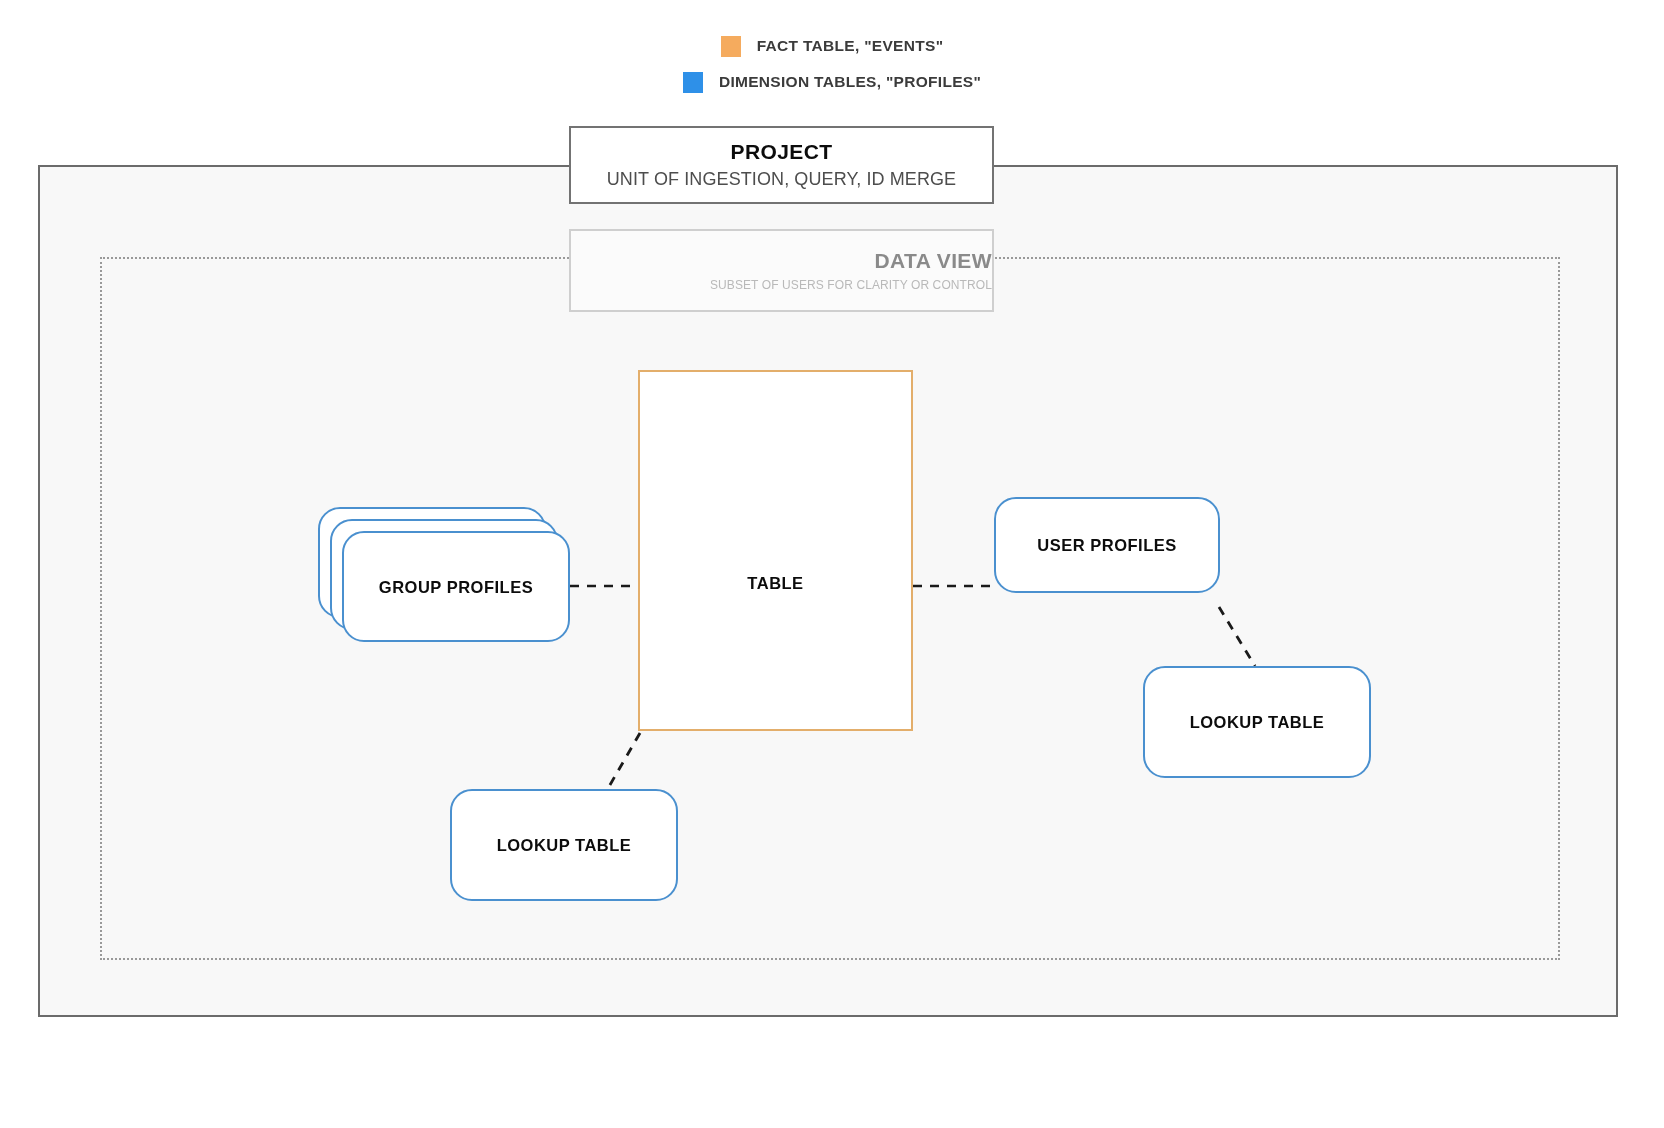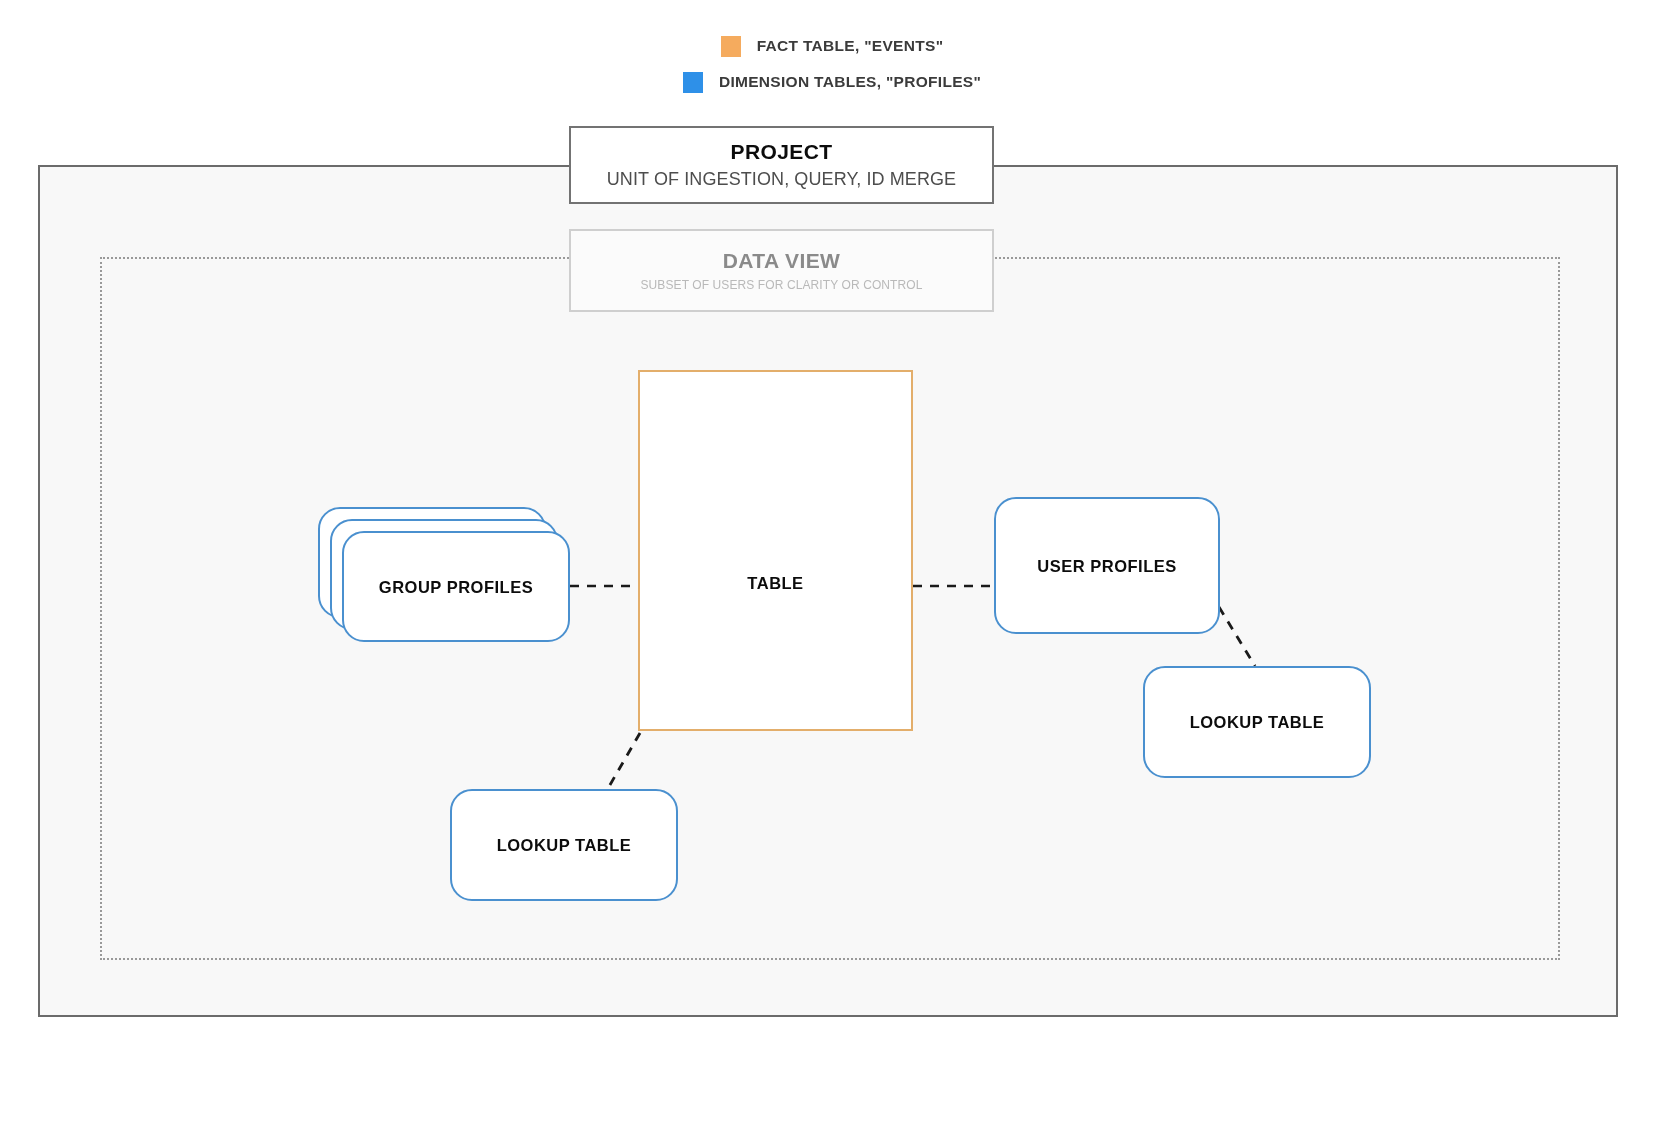--- a/index.html
+++ b/index.html
@@ -105,21 +105,21 @@
     position: absolute;
     left: 569px;
     top: 229px;
     width: 425px;
     height: 83px;
     background: #fbfbfb;
     border: 2px solid #cfcfcf;
     box-sizing: border-box;
     display: flex;
     flex-direction: column;
-    align-items: center;
+    align-items: flex-end;
     justify-content: center;
   }
   .dataview-title {
     font-size: 21px;
     font-weight: bold;
     color: #8a8a8a;
     letter-spacing: 0.4px;
     margin-bottom: 5px;
   }
   .dataview-sub {
@@ -185,21 +185,21 @@
     background: #ffffff;
     border: 2.5px solid #4a90cf;
     border-radius: 22px;
     box-sizing: border-box;
     width: 228px;
     height: 111px;
   }
   .stack-card.s1 { left: 0px;  top: 0px;  }
   .stack-card.s2 { left: 12px; top: 12px; }
   .stack-card.s3 { left: 24px; top: 24px; }
-  .user-profiles  { left: 994px; top: 497px; width: 226px; height: 137px; }
+  .user-profiles  { left: 994px; top: 497px; width: 226px; height: 96px; }
   .lookup-left    { left: 450px; top: 789px; width: 228px; height: 112px; }
   .lookup-right   { left: 1143px; top: 666px; width: 228px; height: 112px; }
 
   
   .connectors {
     position: absolute;
     left: 0;
     top: 0;
     width: 1664px;
     height: 1128px;

